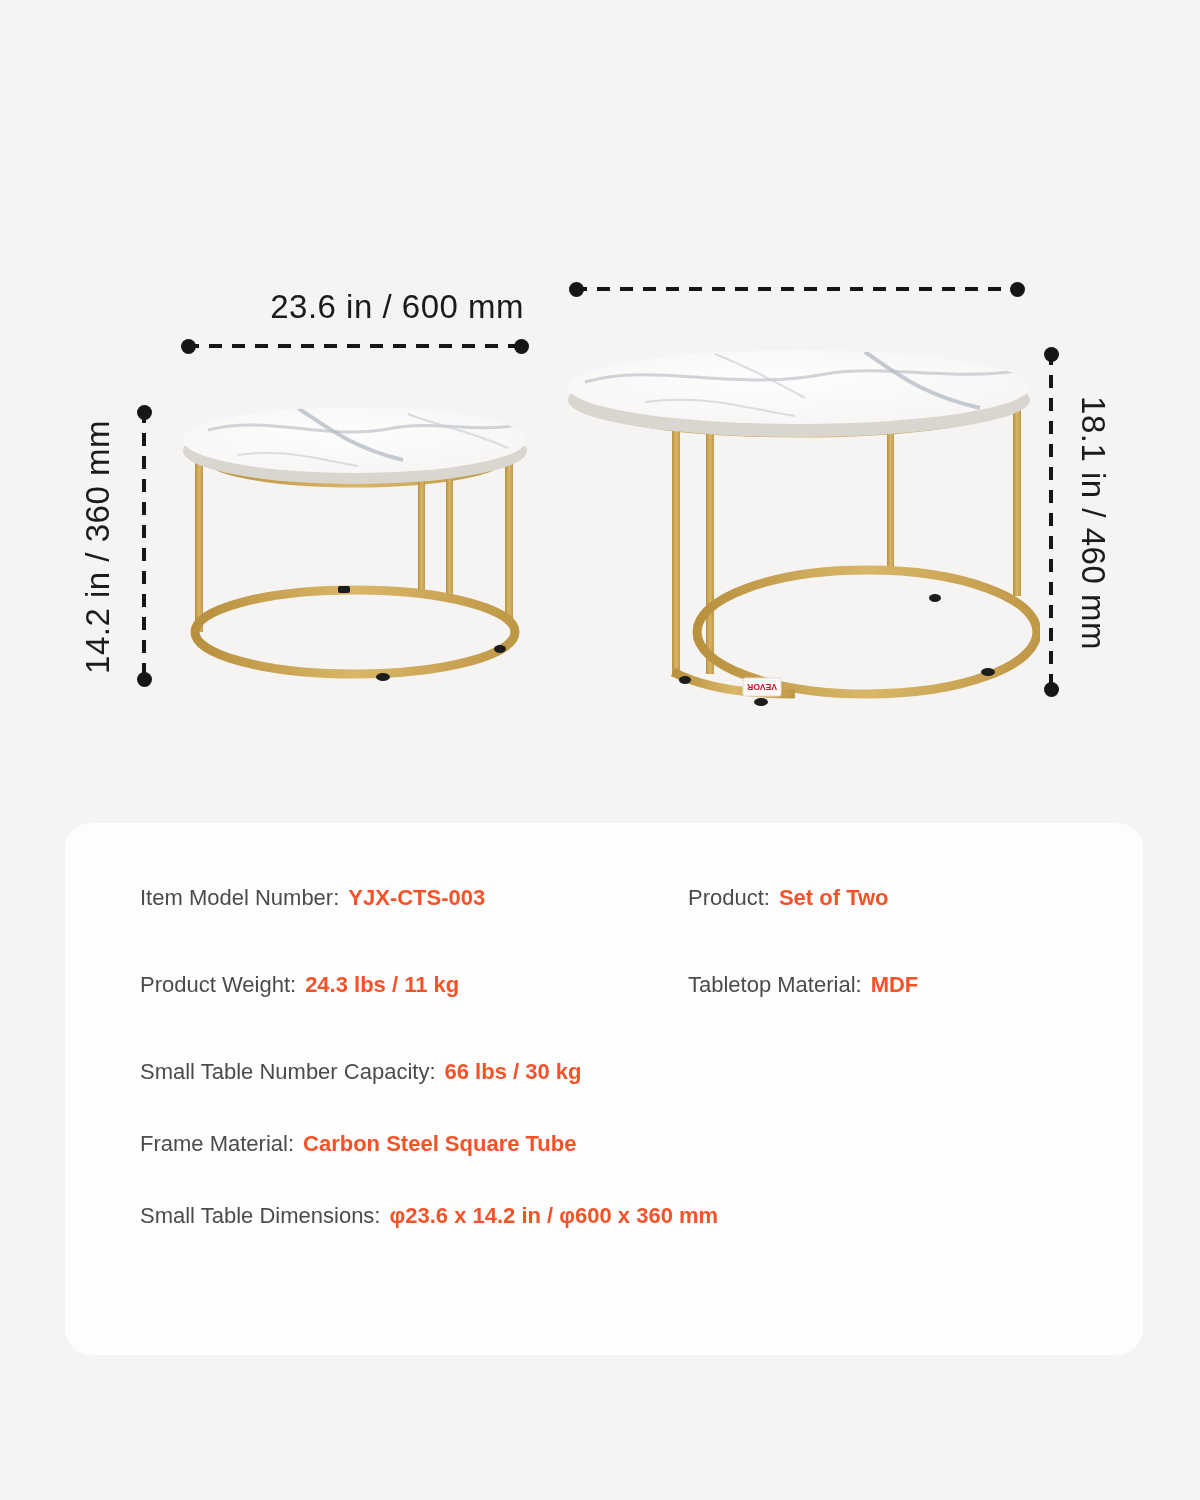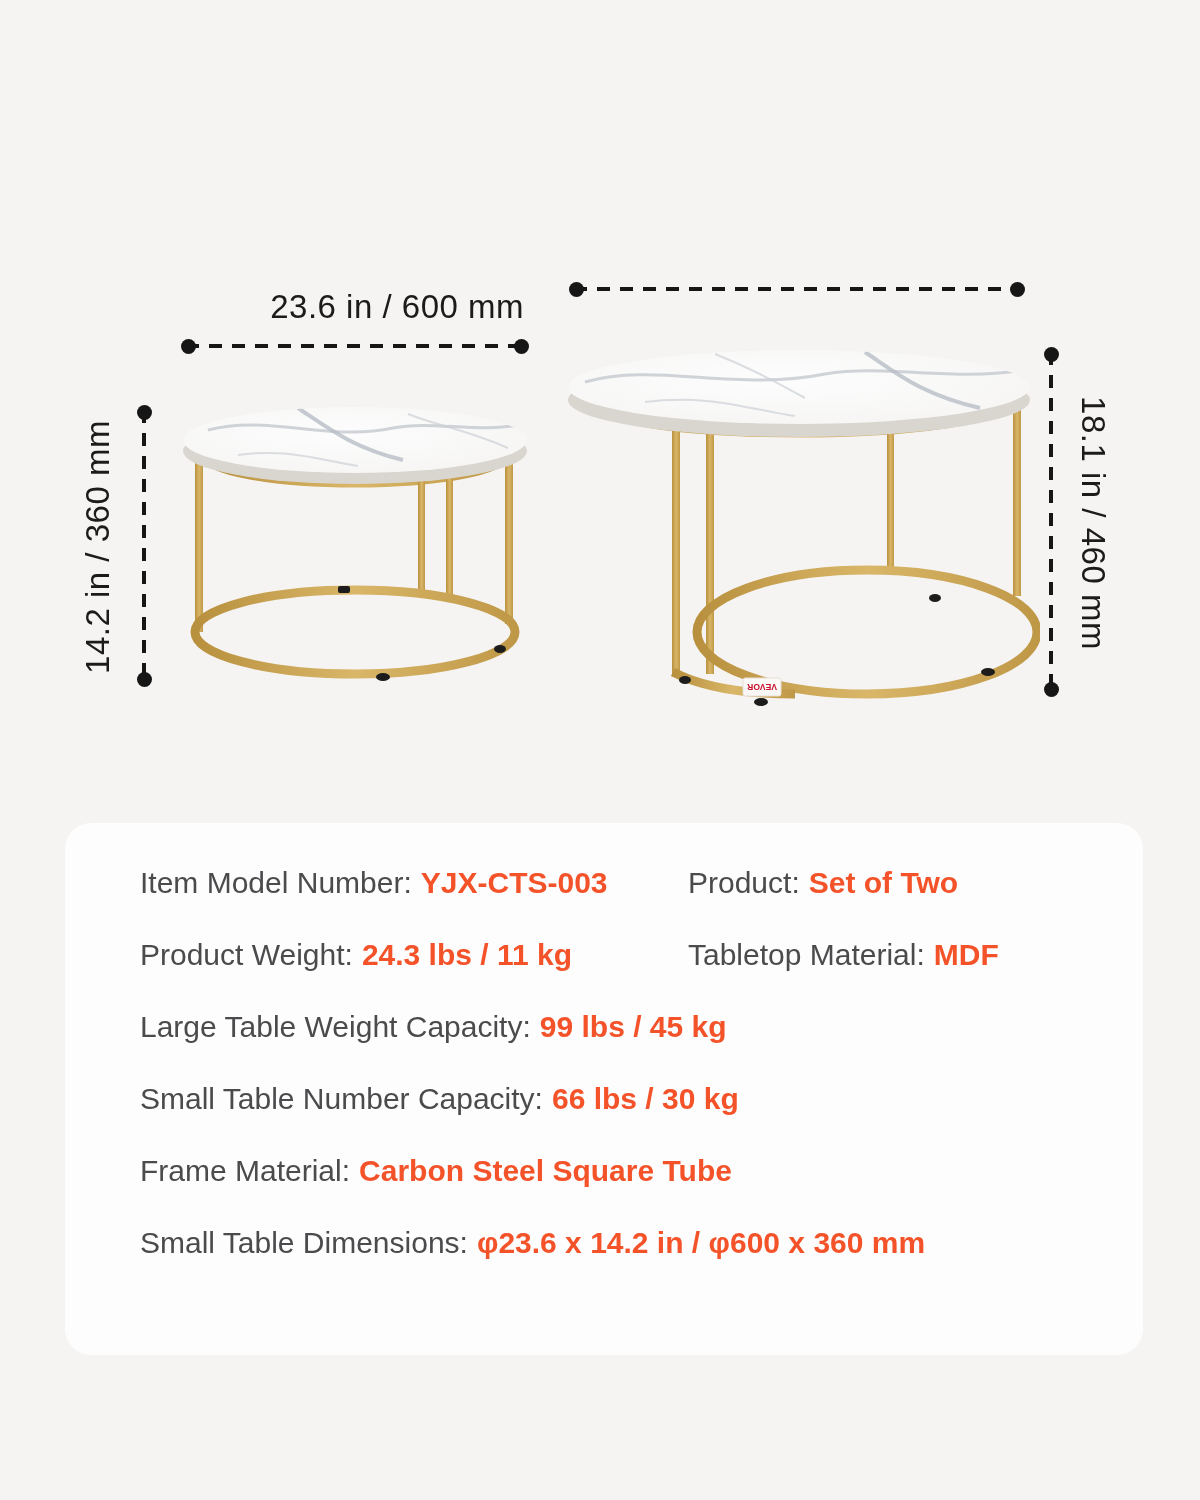--- a/index.html
+++ b/index.html
@@ -57,24 +57,25 @@
     background:#fdfdfd;
     border-radius:26px;
     box-sizing:border-box;
     padding:44px 0 0 75px;
   }
   .spec-grid2{
     display:grid;
     grid-template-columns:548px auto;
   }
   .spec-line{
-    font-size:30px;
+    font-size:22px;
     line-height:32px;
     margin-bottom:40px;
     white-space:nowrap;
+    margin-top:15px;
   }
   .spec-label{color:#4b4b4d;}
   .spec-value{color:#f4532a;font-weight:bold;margin-left:9px;}
 </style>
 </head>
 <body>
 
 <div class="stage">
 
   <svg class="table-svg" style="left:178px;top:400px;" width="358" height="292" viewBox="0 0 358 292">
@@ -188,23 +189,20 @@
 
     <div class="spec-grid2">
       <div class="spec-line">
         <span class="spec-label">Product Weight:</span><span class="spec-value">24.3 lbs / 11 kg</span>
       </div>
       <div class="spec-line">
         <span class="spec-label">Tabletop Material:</span><span class="spec-value">MDF</span>
       </div>
     </div>
 
-    <div class="spec-line">
-      <span class="spec-label">Large Table Weight Capacity:</span><span class="spec-value">99 lbs / 45 kg</span>
-    </div>
 
     <div class="spec-line">
       <span class="spec-label">Small Table Number Capacity:</span><span class="spec-value">66 lbs / 30 kg</span>
     </div>
 
     <div class="spec-line">
       <span class="spec-label">Frame Material:</span><span class="spec-value">Carbon Steel Square Tube</span>
     </div>
 
 

